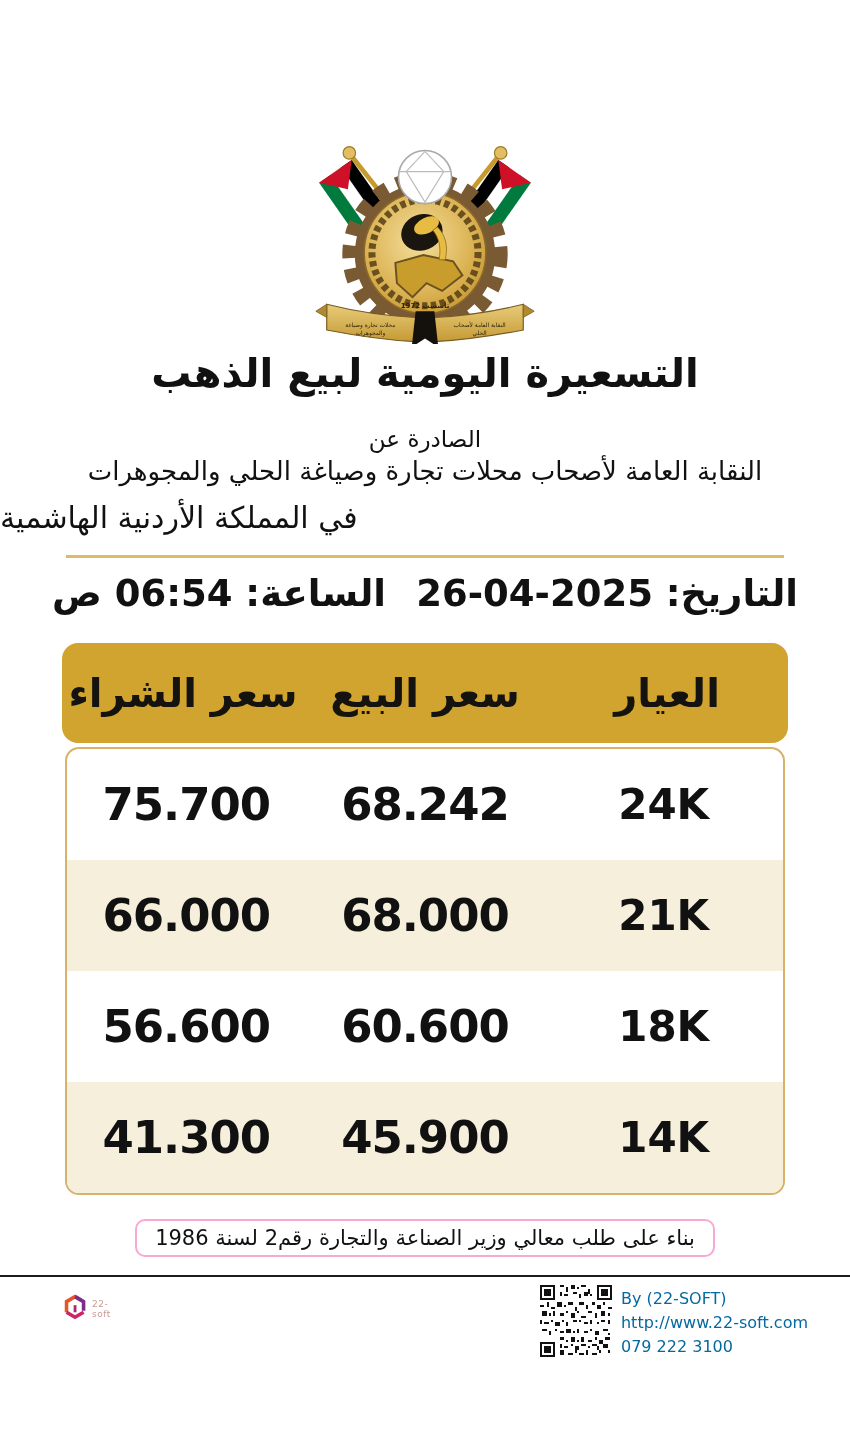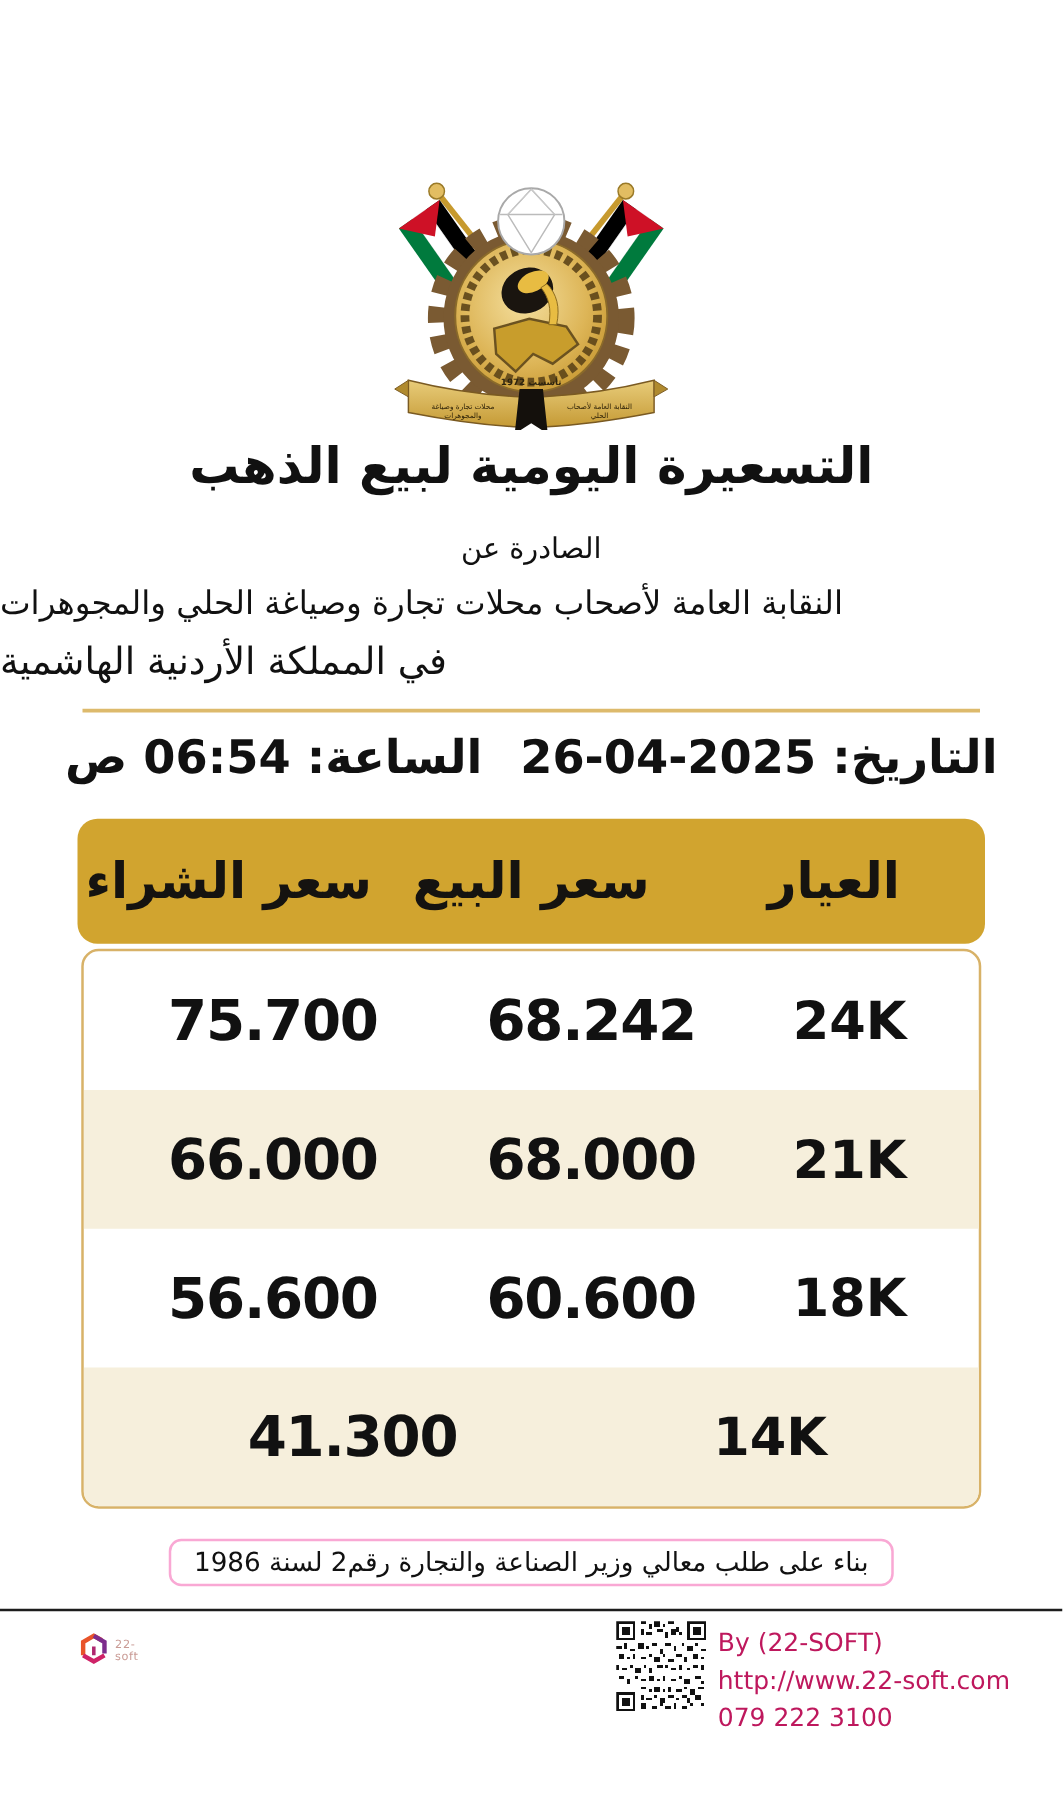--- a/index.html
+++ b/index.html
@@ -5,44 +5,44 @@
   html,body{margin:0;padding:0;}
   body{
     width:850px;height:1444px;background:#ffffff;
     font-family:"DejaVu Sans","Liberation Sans",sans-serif;
     color:#111;position:relative;overflow:hidden;
   }
   .page{width:850px;height:1444px;position:relative;}
   .logo-wrap{width:234px;margin:110px auto 0;}
   .page-title{text-align:center;font-size:40px;font-weight:700;margin-top:0;line-height:1.25;}
   .sub1{text-align:center;font-size:23px;margin-top:28px;}
-  .sub2{font-size:26px;margin-top:16px;}
+  .sub2{text-align:center;font-size:26px;margin-top:4px;}
   .sub3{text-align:left;font-size:30px;margin-top:14px;}
   .gold-hr{width:718px;margin:20px auto 0;border:0;border-top:3px solid #ddba6c;}
   .datetime{display:flex;direction:rtl;justify-content:space-between;
     padding:0 52px;margin-top:14px;font-size:37px;font-weight:700;}
   .dt-group span{display:inline-block;}
   .ltr{direction:ltr;unicode-bidi:embed;}
   .thead{width:726px;height:100px;margin:28px auto 0;background:#d1a42f;
     border-radius:16px;display:flex;direction:rtl;align-items:center;
     font-size:40px;font-weight:700;color:#151310;}
   .col{flex:1;text-align:center;}
   .tbody{width:716px;margin:4px auto 0;border:2px solid #d8b268;border-radius:14px;overflow:hidden;background:#fff;}
   .trow{height:111px;display:flex;direction:rtl;align-items:center;}
   .trow.alt{background:#f6efdc;}
   .karat{font-size:42px;font-weight:700;}
-  .num{font-size:45px;font-weight:700;letter-spacing:-1px;padding-left:48px;}
+  .num{font-size:45px;font-weight:700;letter-spacing:-1px;}
   .note-box{margin:24px auto 0;width:fit-content;max-width:640px;border:2px solid #f9a8d4;
     border-radius:10px;padding:5px 18px;font-size:21px;direction:rtl;text-align:center;}
   .footer-divider{border:0;border-top:2px solid #1c1c1c;margin:18px 0 0 0;width:850px;}
   .footer{display:flex;justify-content:space-between;align-items:flex-start;padding:8px 42px 0 58px;}
   .brand{display:flex;flex-direction:row;align-items:center;width:60px;}
   .brand-label{font-size:9px;color:#c99a94;margin-top:1px;letter-spacing:0.5px;}
   .credits{display:flex;gap:9px;align-items:flex-start;}
-  .credit-text{font-size:20px;line-height:1.5;color:#be185d;padding-top:2px;}
+  .credit-text{font-size:16px;line-height:1.5;color:#0369a1;padding-top:2px;}
 </style>
 </head>
 <body>
 
 <div class="page">
 
   <div class="logo-wrap">
     <svg viewBox="0 0 300 300" width="234" height="234">
       <defs>
         <radialGradient id="goldGrad" cx="45%" cy="40%" r="70%">
@@ -153,20 +153,21 @@
       <div class="col num">68.000</div>
       <div class="col num">66.000</div>
     </div>
     <div class="trow">
       <div class="col karat">18K</div>
       <div class="col num">60.600</div>
       <div class="col num">56.600</div>
     </div>
     <div class="trow alt">
       <div class="col karat">14K</div>
+      <div class="col num">45.900</div>
       <div class="col num">41.300</div>
     </div>
   </div>
 
   <div class="note-box">بناء على طلب معالي وزير الصناعة والتجارة رقم2 لسنة 1986</div>
 
   <hr class="footer-divider">
 
   <div class="footer">
     <div class="brand">

